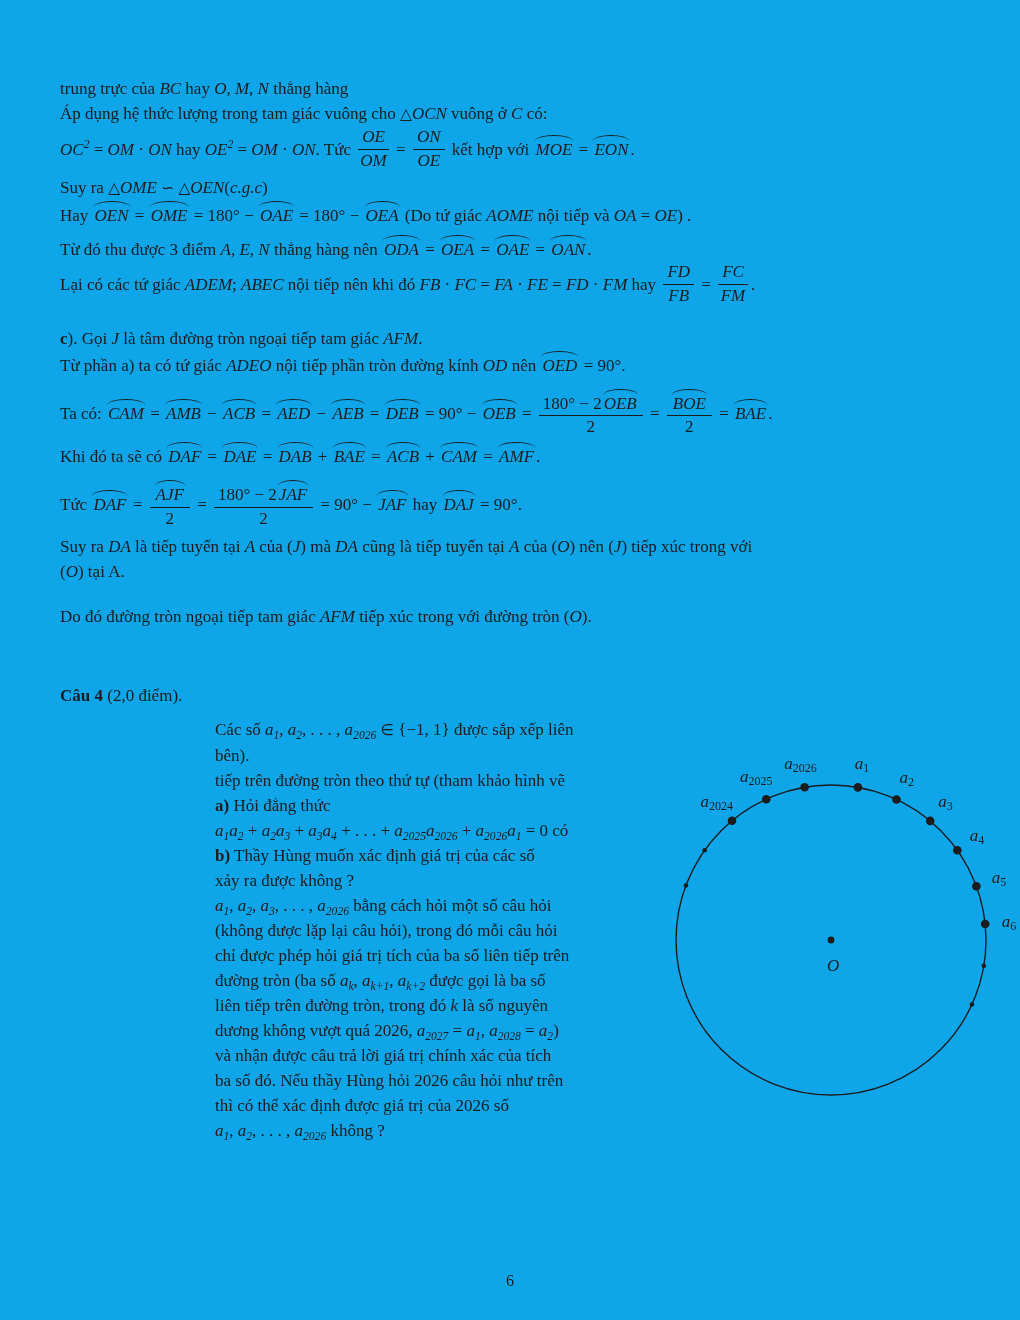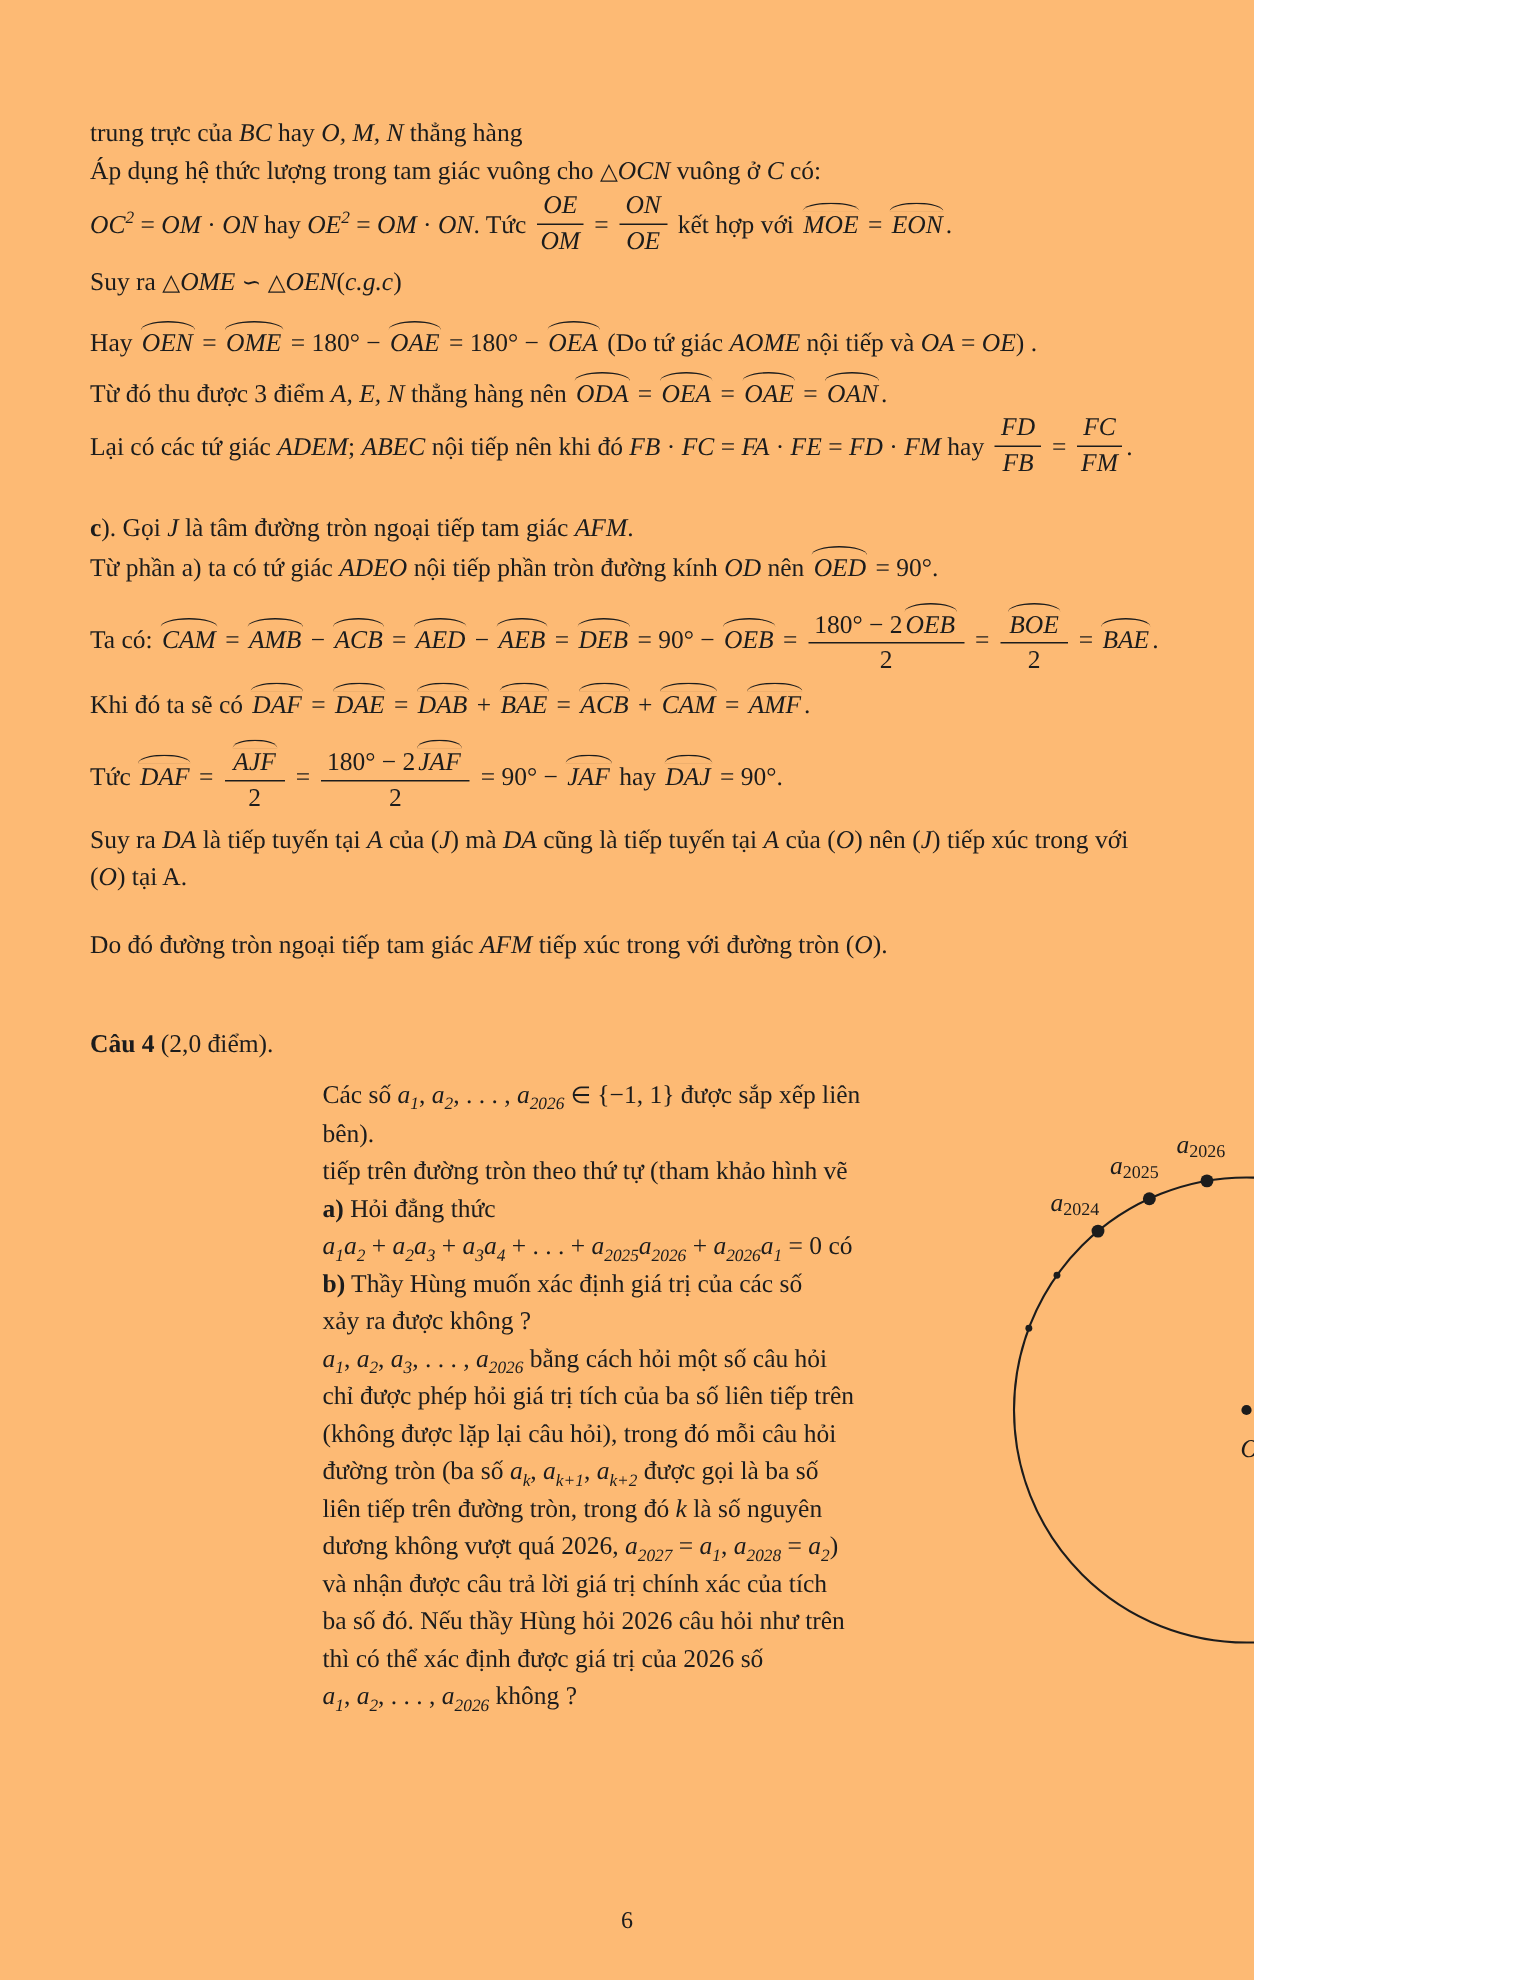--- a/index.html
+++ b/index.html
@@ -1,23 +1,23 @@
 <!DOCTYPE html>
 <html><head>
 <meta charset="utf-8">
 <style>
   html,body{margin:0;padding:0;}
   body{
     width:1020px;height:1320px;background:#ffffff;color:#1c1c1c;
     font-family:"Liberation Serif","DejaVu Serif",serif;font-size:17px;
   }
-  .page{position:relative;width:836px;height:1320px;overflow:hidden;background:#fdba74;}
+  .page{position:relative;width:1020px;height:1320px;overflow:hidden;background:#0ea5e9;}
   .content{position:absolute;left:60px;top:76px;width:910px;}
   .line{line-height:25px;min-height:25px;}
-  .b1{margin-top:13px;}
+  .b1{}
   .b2{margin-top:7px;}
   .b3{margin-top:15px;}
   .b4{margin-top:10px;}
   .b5{margin-top:10px;}
   .b6{margin-top:20px;}
   .rm{font-style:normal;}
   .it{font-style:italic;}
   .bf{font-weight:bold;}
   .sym{font-family:"DejaVu Sans",sans-serif;font-size:15.5px;}
   sub{font-size:68%;line-height:0;}
@@ -82,22 +82,22 @@
     <div class="q4-body">
       <div class="q4-text">
           <div class="line"><span class="rm">Các số </span><span class="it">a<sub>1</sub></span><span class="rm">, </span><span class="it">a<sub>2</sub></span><span class="rm">, . . . , </span><span class="it">a<sub>2026</sub></span><span class="rm"> </span><span class="sym">∈</span><span class="rm"> {−1, 1} được sắp xếp liên</span></div>
           <div class="line"><span class="rm">bên).</span></div>
           <div class="line"><span class="rm">tiếp trên đường tròn theo thứ tự (tham khảo hình vẽ</span></div>
           <div class="line"><span class="bf">a)</span><span class="rm"> Hỏi đẳng thức</span></div>
           <div class="line"><span class="it">a<sub>1</sub></span><span class="it">a<sub>2</sub></span><span class="rm"> + </span><span class="it">a<sub>2</sub></span><span class="it">a<sub>3</sub></span><span class="rm"> + </span><span class="it">a<sub>3</sub></span><span class="it">a<sub>4</sub></span><span class="rm"> + . . . + </span><span class="it">a<sub>2025</sub></span><span class="it">a<sub>2026</sub></span><span class="rm"> + </span><span class="it">a<sub>2026</sub></span><span class="it">a<sub>1</sub></span><span class="rm"> = 0 có</span></div>
           <div class="line"><span class="bf">b)</span><span class="rm"> Thầy Hùng muốn xác định giá trị của các số</span></div>
           <div class="line"><span class="rm">xảy ra được không ?</span></div>
           <div class="line"><span class="it">a<sub>1</sub></span><span class="rm">, </span><span class="it">a<sub>2</sub></span><span class="rm">, </span><span class="it">a<sub>3</sub></span><span class="rm">, . . . , </span><span class="it">a<sub>2026</sub></span><span class="rm"> bằng cách hỏi một số câu hỏi</span></div>
+          <div class="line"><span class="rm">(không được lặp lại câu hỏi), trong đó mỗi câu hỏi</span></div>
           <div class="line"><span class="rm">chỉ được phép hỏi giá trị tích của ba số liên tiếp trên</span></div>
-          <div class="line"><span class="rm">(không được lặp lại câu hỏi), trong đó mỗi câu hỏi</span></div>
           <div class="line"><span class="rm">đường tròn (ba số </span><span class="it">a<sub>k</sub></span><span class="rm">, </span><span class="it">a<sub>k+1</sub></span><span class="rm">, </span><span class="it">a<sub>k+2</sub></span><span class="rm"> được gọi là ba số</span></div>
           <div class="line"><span class="rm">liên tiếp trên đường tròn, trong đó </span><span class="it">k</span><span class="rm"> là số nguyên</span></div>
           <div class="line"><span class="rm">dương không vượt quá 2026, </span><span class="it">a<sub>2027</sub></span><span class="rm"> = </span><span class="it">a<sub>1</sub></span><span class="rm">, </span><span class="it">a<sub>2028</sub></span><span class="rm"> = </span><span class="it">a<sub>2</sub></span><span class="rm">)</span></div>
           <div class="line"><span class="rm">và nhận được câu trả lời giá trị chính xác của tích</span></div>
           <div class="line"><span class="rm">ba số đó. Nếu thầy Hùng hỏi 2026 câu hỏi như trên</span></div>
           <div class="line"><span class="rm">thì có thể xác định được giá trị của 2026 số</span></div>
           <div class="line"><span class="it">a<sub>1</sub></span><span class="rm">, </span><span class="it">a<sub>2</sub></span><span class="rm">, . . . , </span><span class="it">a<sub>2026</sub></span><span class="rm"> không ?</span></div>
         </div>
       <div class="q4-diagram"><svg viewBox="0 0 360 420" width="360" height="420" style="overflow: visible;">
             <circle cx="171" cy="199" r="155" fill="none" stroke="#1c1c1c" stroke-width="1.4"></circle>

